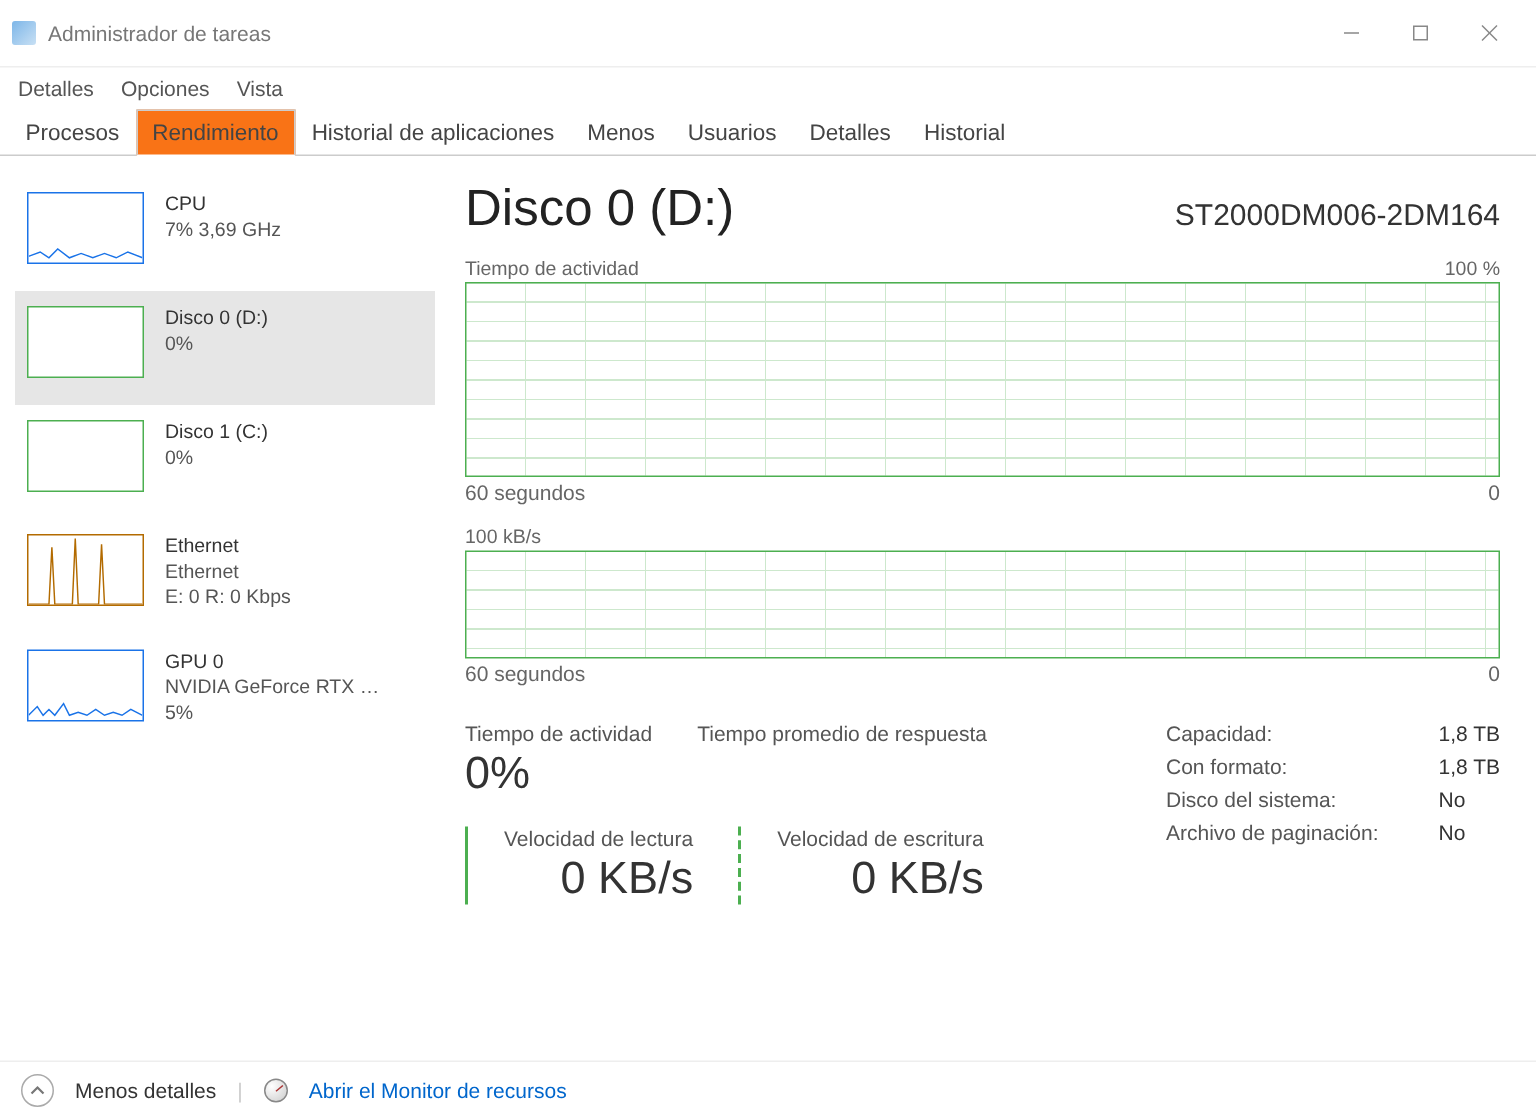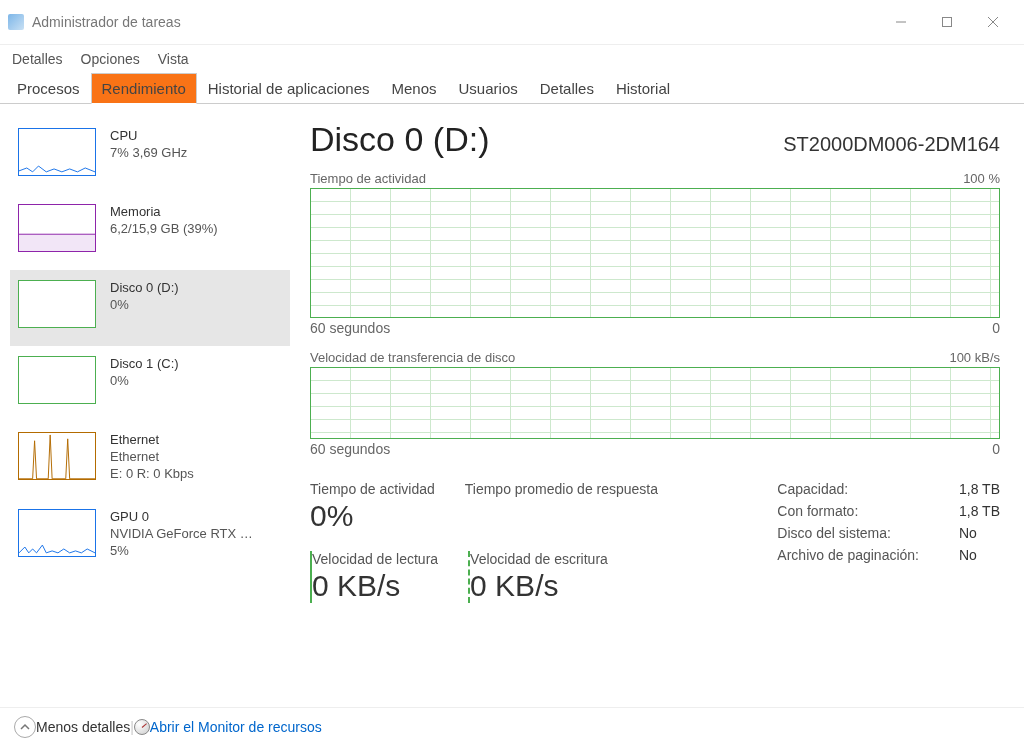--- a/index.html
+++ b/index.html
@@ -38,25 +38,25 @@
   .chart { border: 1px solid #4caf50; height: 130px; background: repeating-linear-gradient(to right, transparent 0 39px, #cde8cd 39px 40px), repeating-linear-gradient(to bottom, transparent 0 12px, #cde8cd 12px 13px); position: relative; }
   .chart.small { height: 72px; }
   .chart-footer { display: flex; justify-content: space-between; font-size: 14px; color: #666; margin-top: 2px; }
   
   .stats { display: flex; gap: 40px; margin-top: 10px; }
   .stats-left { display: flex; flex-direction: column; gap: 18px; flex: 1; }
   .stats-row { display: flex; gap: 30px; }
   .stat { display: flex; flex-direction: column; gap: 2px; }
   .stat .label { font-size: 14px; color: #555; }
   .stat .value { font-size: 30px; color: #333; }
-  .stat.bar { border-left: 2px solid #4caf50; padding-left: 0; }
+  .stat.bar { border-left: 2px solid #4caf50; padding-left: 24px; text-align: right; }
   .stats-right { display: grid; grid-template-columns: auto auto; column-gap: 40px; row-gap: 6px; font-size: 14px; color: #555; align-content: start; }
   .stats-right .rv { color: #333; }
   
-  .footer { display: flex; align-items: center; padding: 8px 14px; border-top: 1px solid #eee; font-size: 14px; }
+  .footer { display: flex; align-items: center; gap: 14px; padding: 8px 14px; border-top: 1px solid #eee; font-size: 14px; }
   .chev { width: 22px; height: 22px; border: 1px solid #aaa; border-radius: 50%; display: flex; align-items: center; justify-content: center; color: #777; cursor: pointer; }
   .sep { color: #ccc; }
   .link { color: #0066cc; cursor: pointer; }
   .resmon-icon { width: 16px; height: 16px; border-radius: 50%; border: 1px solid #888; background: radial-gradient(circle at 30% 30%, #fff, #ccc); position: relative; }
   .resmon-icon::after { content:""; position:absolute; left:50%; top:50%; width:6px; height:1px; background:#a33; transform-origin:left; transform:rotate(-40deg); }
 </style>
 </head>
 <body>
 
 <div class="titlebar">
@@ -107,32 +107,20 @@
         <svg viewBox="0 0 78 48" preserveAspectRatio="none">
             <polyline points="0,43 8,40 14,44 20,38 28,44 36,41 44,44 52,41 60,44 68,40 78,44" fill="none" stroke="#1a73e8" stroke-width="1"></polyline>
           </svg>
       </div>
       <div class="side-text">
         <div class="side-title">CPU</div>
         <div class="side-sub">7%  3,69 GHz</div>
       </div>
     </div>
 
-    <div class="side-item">
-      <div class="thumb" style="border-color:#8e24aa">
-        <svg viewBox="0 0 78 48" preserveAspectRatio="none">
-            <rect x="0" y="30" width="78" height="18" fill="#f2e6f7"></rect>
-            <line x1="0" y1="30" x2="78" y2="30" stroke="#8e24aa"></line>
-          </svg>
-      </div>
-      <div class="side-text">
-        <div class="side-title">Memoria</div>
-        <div class="side-sub">6,2/15,9 GB (39%)</div>
-      </div>
-    </div>
 
     <div class="side-item selected">
       <div class="thumb" style="border-color:#4caf50"></div>
       <div class="side-text">
         <div class="side-title">Disco 0 (D:)</div>
         <div class="side-sub">0%</div>
       </div>
     </div>
 
     <div class="side-item">
@@ -184,21 +172,20 @@
       </div>
       <div class="chart"></div>
       <div class="chart-footer">
         <span>60 segundos</span>
         <span>0</span>
       </div>
     </div>
 
     <div class="chart-block">
       <div class="chart-header">
-        <span>Velocidad de transferencia de disco</span>
         <span>100 kB/s</span>
       </div>
       <div class="chart small"></div>
       <div class="chart-footer">
         <span>60 segundos</span>
         <span>0</span>
       </div>
     </div>
 
     <div class="stats">

